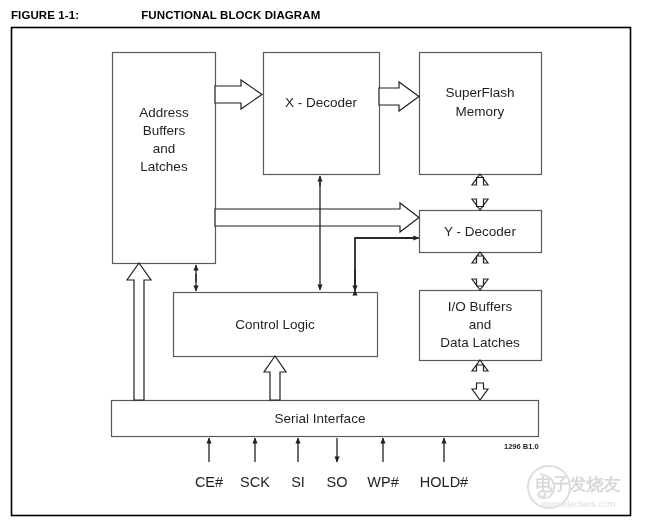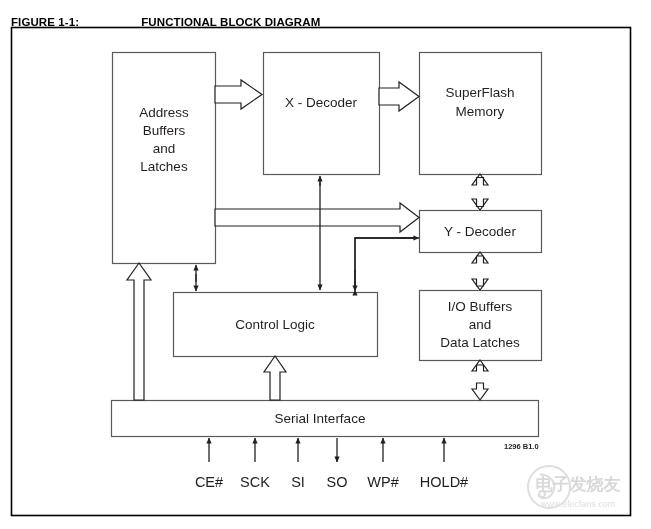--- a/index.html
+++ b/index.html
@@ -17,21 +17,21 @@
   #page {
     position: absolute;
     left: 0; top: 0;
     width: 651px;
     height: 529px;
     background: #ffffff;
   }
   .fig-header {
     position: absolute;
     left: 11px;
-    top: 12px;
+    top: 5px;
     width: 620px;
     height: 18px;
     white-space: nowrap;
   }
   .fig-label {
     font-size: 11.5px;
     font-weight: bold;
     color: #000000;
     letter-spacing: 0.1px;
   }

